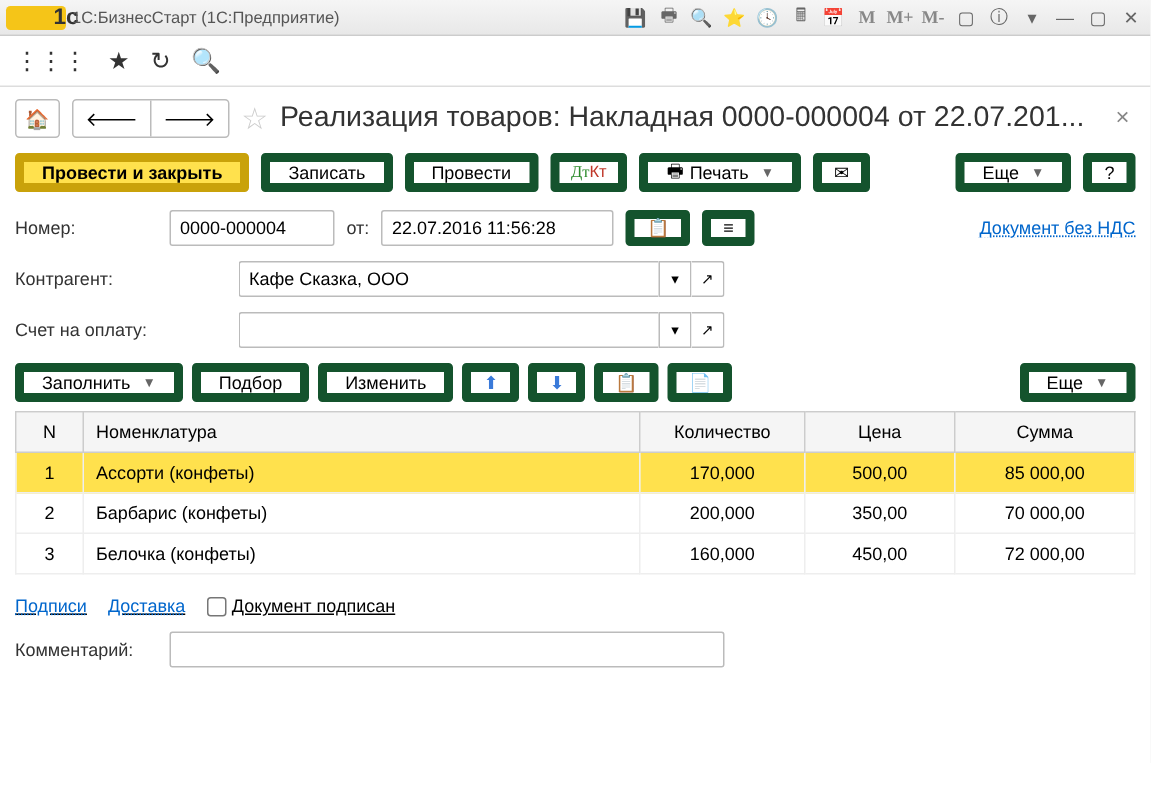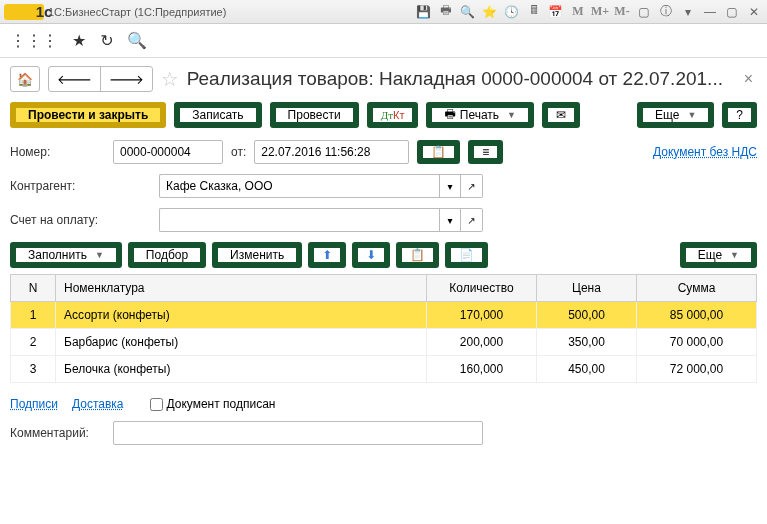--- a/index.html
+++ b/index.html
@@ -38,22 +38,22 @@
 .combo-btn + .combo-btn { border-left: none; }
 .combo-btn:last-child { border-radius: 0 2px 2px 0; }
 .link { color: #0066cc; text-decoration: underline dotted; cursor: pointer; }
 .tabletoolbar { display: flex; align-items: center; gap: 6px; margin-bottom: 6px; }
 .table { border: 1px solid #ccc; border-collapse: collapse; width: 100%; }
 .table th { background: #f5f5f5; border: 1px solid #ccc; padding: 6px 8px; font-weight: normal; text-align: left; font-size: 12px; }
 .table td { border: 1px solid #eee; padding: 6px 8px; font-size: 12px; }
 .table tr.selected td { background: #ffe14d; }
 .table td.num, .table th.num { text-align: center; }
 .table td.center, .table th.center { text-align: center; }
-.bottomrow { display: flex; align-items: center; gap: 14px; margin-top: 14px; }
-.checkbox { display: flex; align-items: center; gap: 4px; margin-left: 12px; }
+.bottomrow { display: flex; align-items: center; gap: 14px; margin-top: 14px; text-decoration: underline; }
+.checkbox { display: flex; align-items: center; gap: 4px; }
 .total-box { margin-left: auto; display: flex; align-items: center; gap: 30px; background: #f3f3f3; border: 1px solid #ddd; padding: 6px 16px; }
 .green { color: #2a8a2a; font-family: Liberation Serif, serif; }
 .red { color: #c0392b; }
 .tiny-icon { font-size: 11px; }
 </style>
 </head>
 <body>
 
 <div class="titlebar">
   <div class="logo">1c</div>

